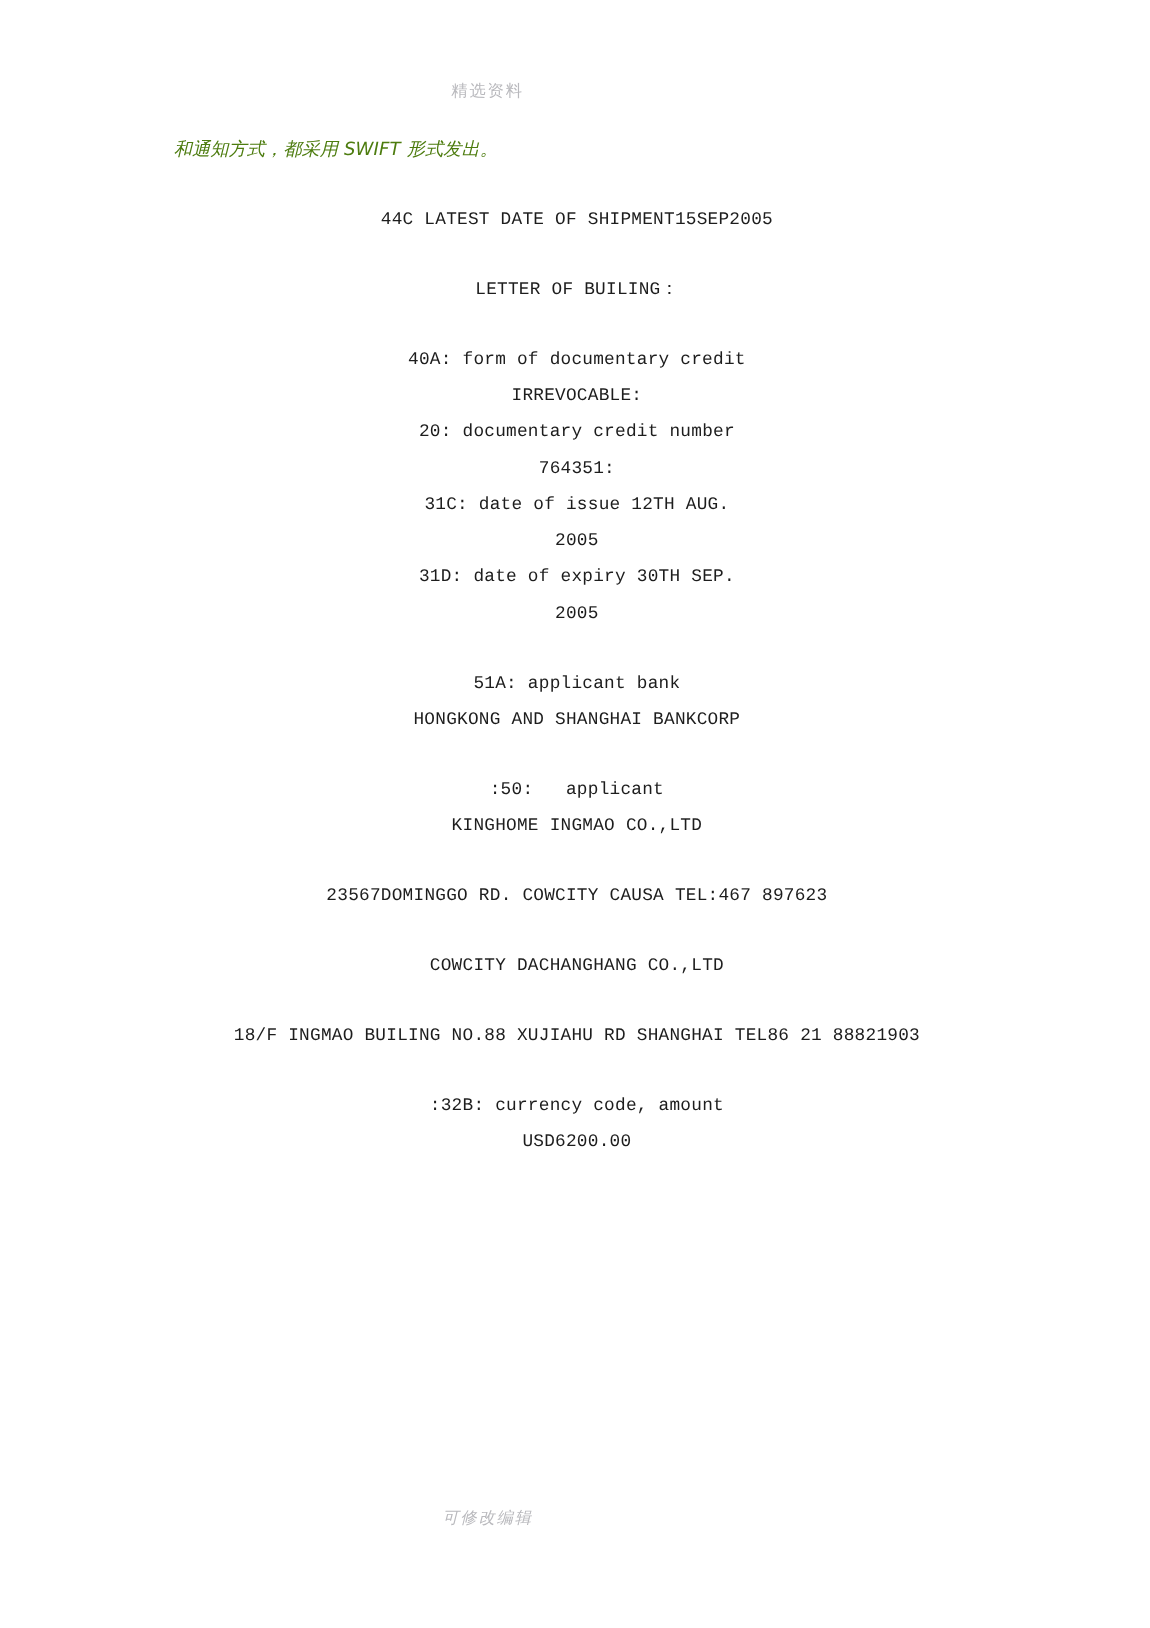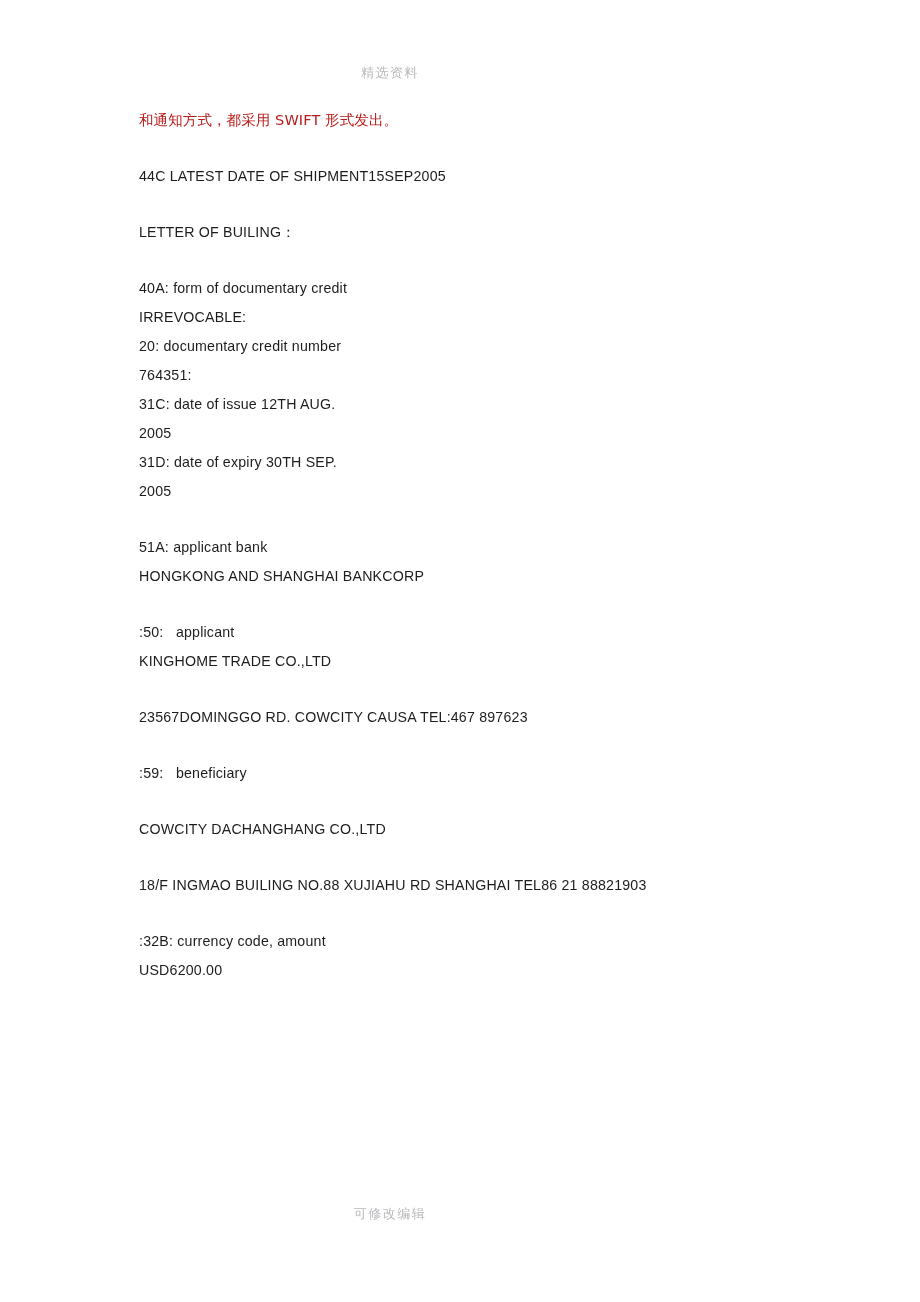--- a/index.html
+++ b/index.html
@@ -22,51 +22,53 @@
     left: 0;
     width: 780px;
     text-align: center;
     color: #b9b9bd;
     font-family: "DejaVu Sans", "Liberation Sans", sans-serif;
     font-size: 13px;
     letter-spacing: 1.5px;
     white-space: nowrap;
   }
   .watermark-header { top: 64px; }
-  .watermark-footer { top: 1205px; }
+  .watermark-footer { top: 1205px; font-style: italic; }
 
   
   .content {
     position: absolute;
     left: 139px;
     top: 106px;
     width: 645px;
   }
 
   
   .p-cjk {
     margin: 0 0 27px 0;
     font-family: "DejaVu Sans", "Liberation Sans", sans-serif;
     font-size: 14.5px;
     line-height: 29px;
-    color: #b91c1c;
+    color: #4d7c0f;
     text-align: justify;
     text-justify: inter-character;
     letter-spacing: 0.1px;
+    font-style: italic;
   }
 
   
   .p-mono {
     margin: 0 0 27px 0;
-    font-family: Liberation Sans, sans-serif;
+    font-family: Liberation Mono, monospace;
     font-size: 14.2px;
     line-height: 29px;
     color: #1d1d1d;
     white-space: pre-wrap;
     letter-spacing: 0.2px;
+    text-align: center;
   }
   .p-mono.block {
     margin-bottom: 27px;
   }
   .p-mono.tight {
     margin-bottom: 0;
   }
 </style>
 </head>
 <body>
@@ -93,25 +95,24 @@
 31C: date of issue 12TH AUG.
 2005
 31D: date of expiry 30TH SEP.
 2005</p>
 
 
     <p class="p-mono block">51A: applicant bank
 HONGKONG AND SHANGHAI BANKCORP</p>
 
     <p class="p-mono block">:50:   applicant
-KINGHOME TRADE CO.,LTD</p>
+KINGHOME INGMAO CO.,LTD</p>
 
     <p class="p-mono block">23567DOMINGGO RD. COWCITY CAUSA TEL:467 897623</p>
 
-    <p class="p-mono block">:59:   beneficiary</p>
 
     <p class="p-mono block">COWCITY DACHANGHANG CO.,LTD</p>
 
     <p class="p-mono block">18/F INGMAO BUILING NO.88 XUJIAHU RD SHANGHAI TEL86 21 88821903</p>
 
     <p class="p-mono tight">:32B: currency code, amount
 USD6200.00</p>
 
   </div>
 

